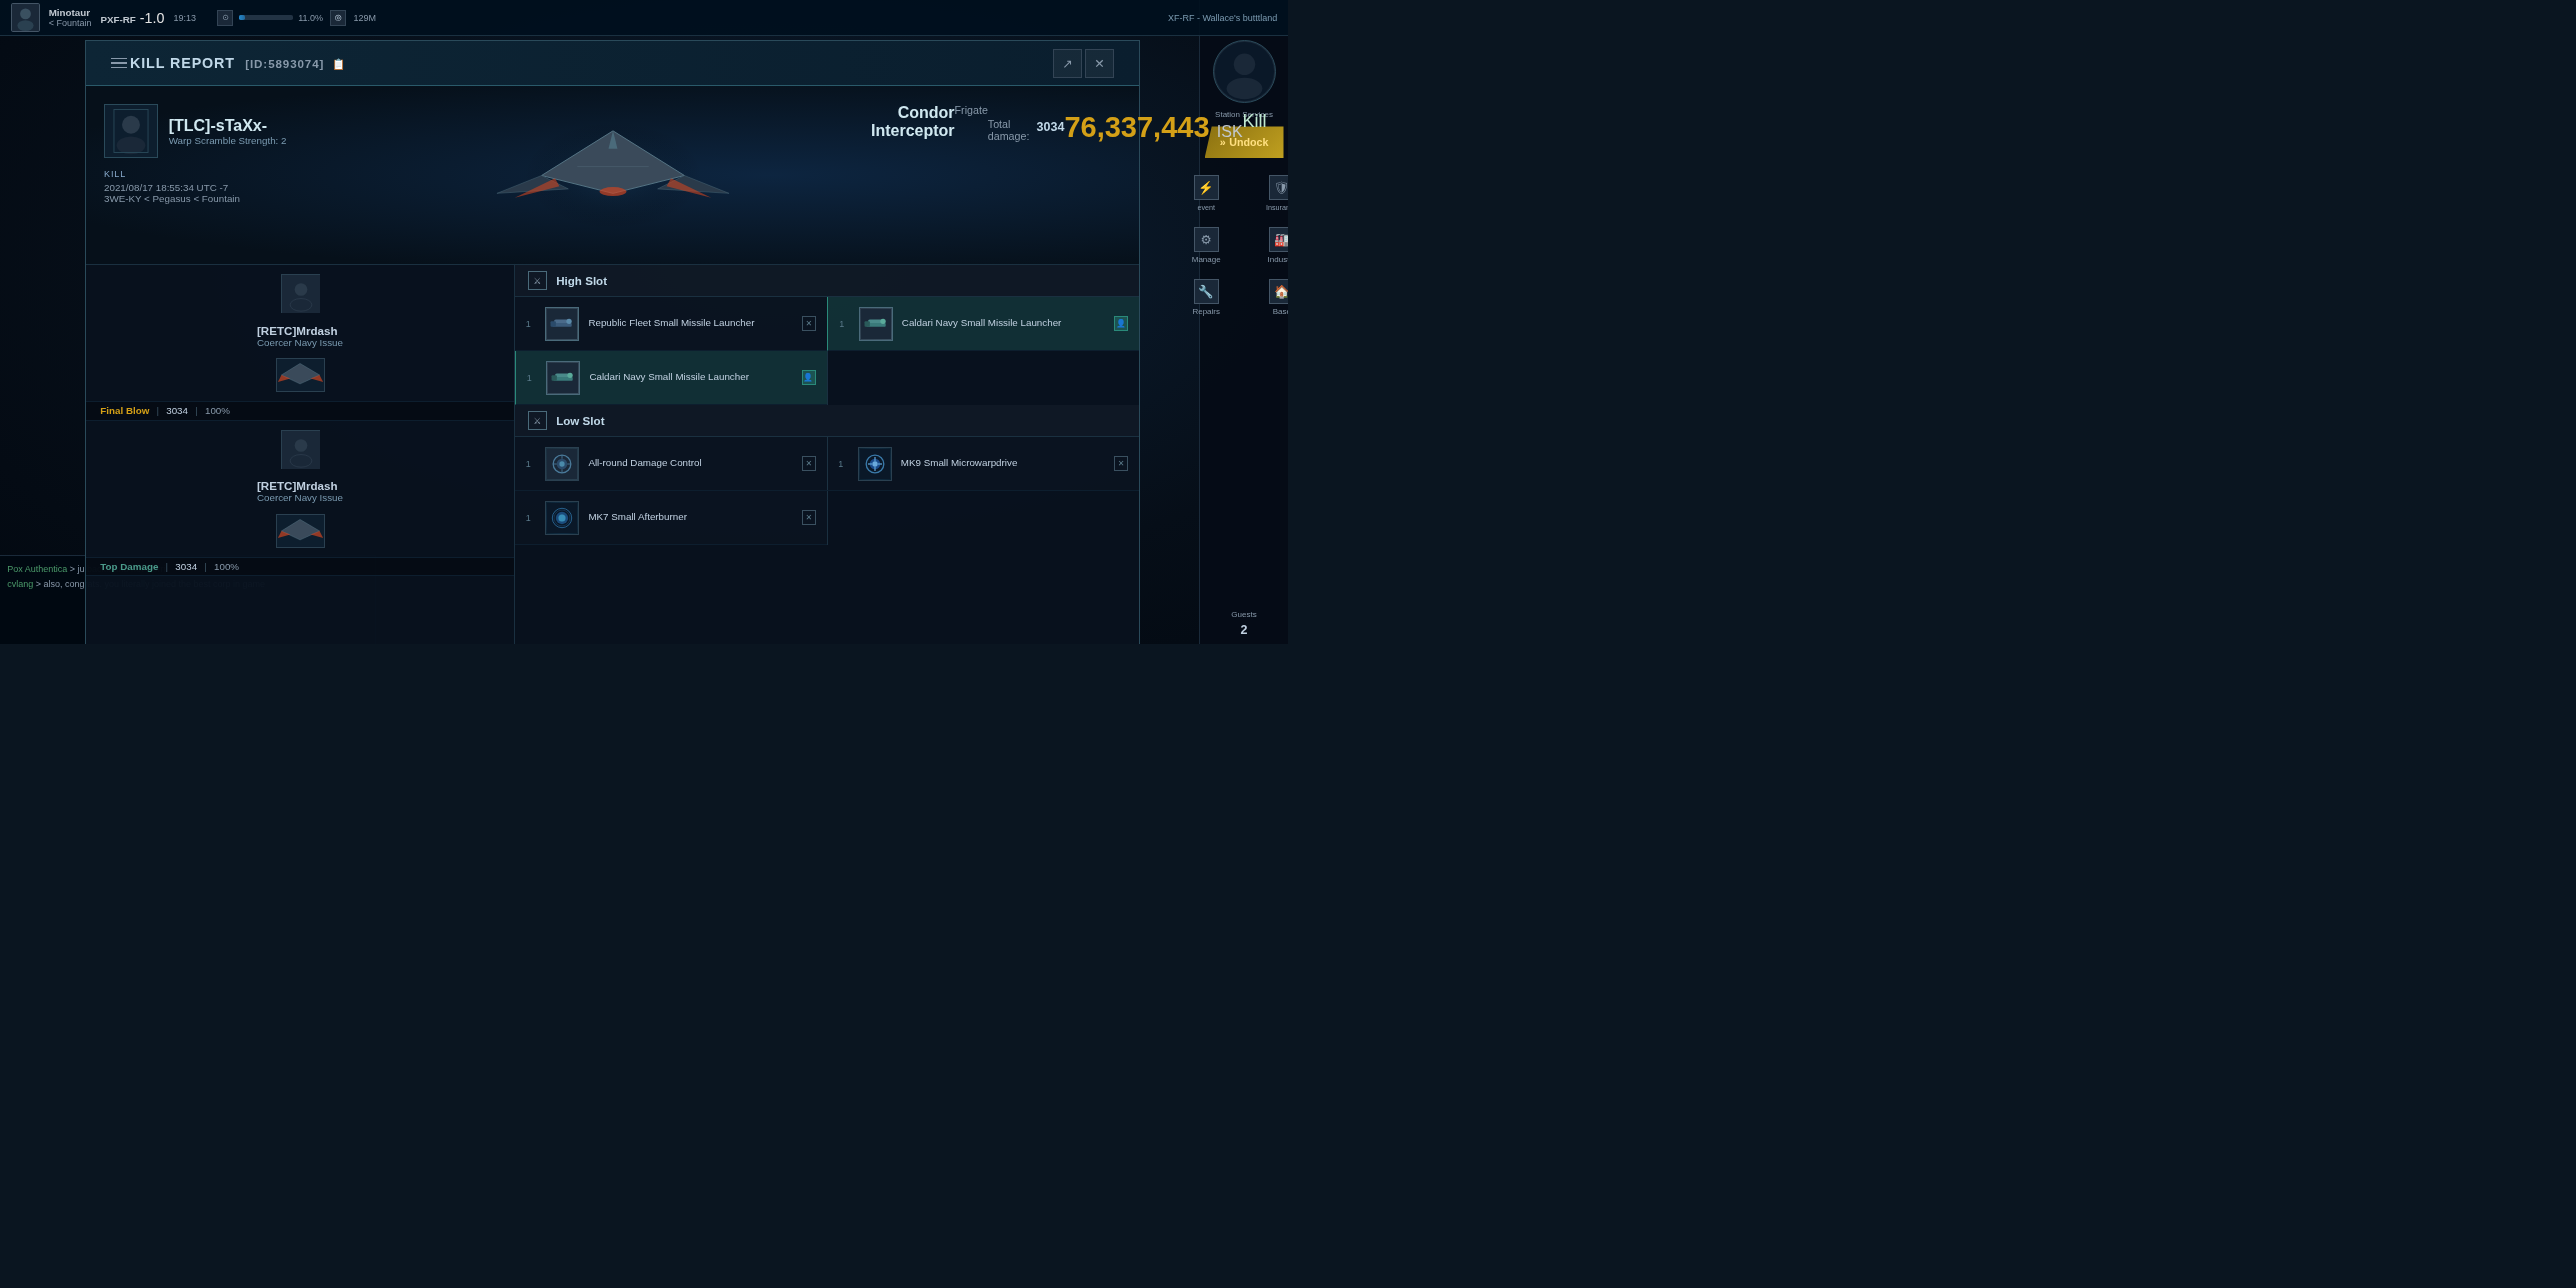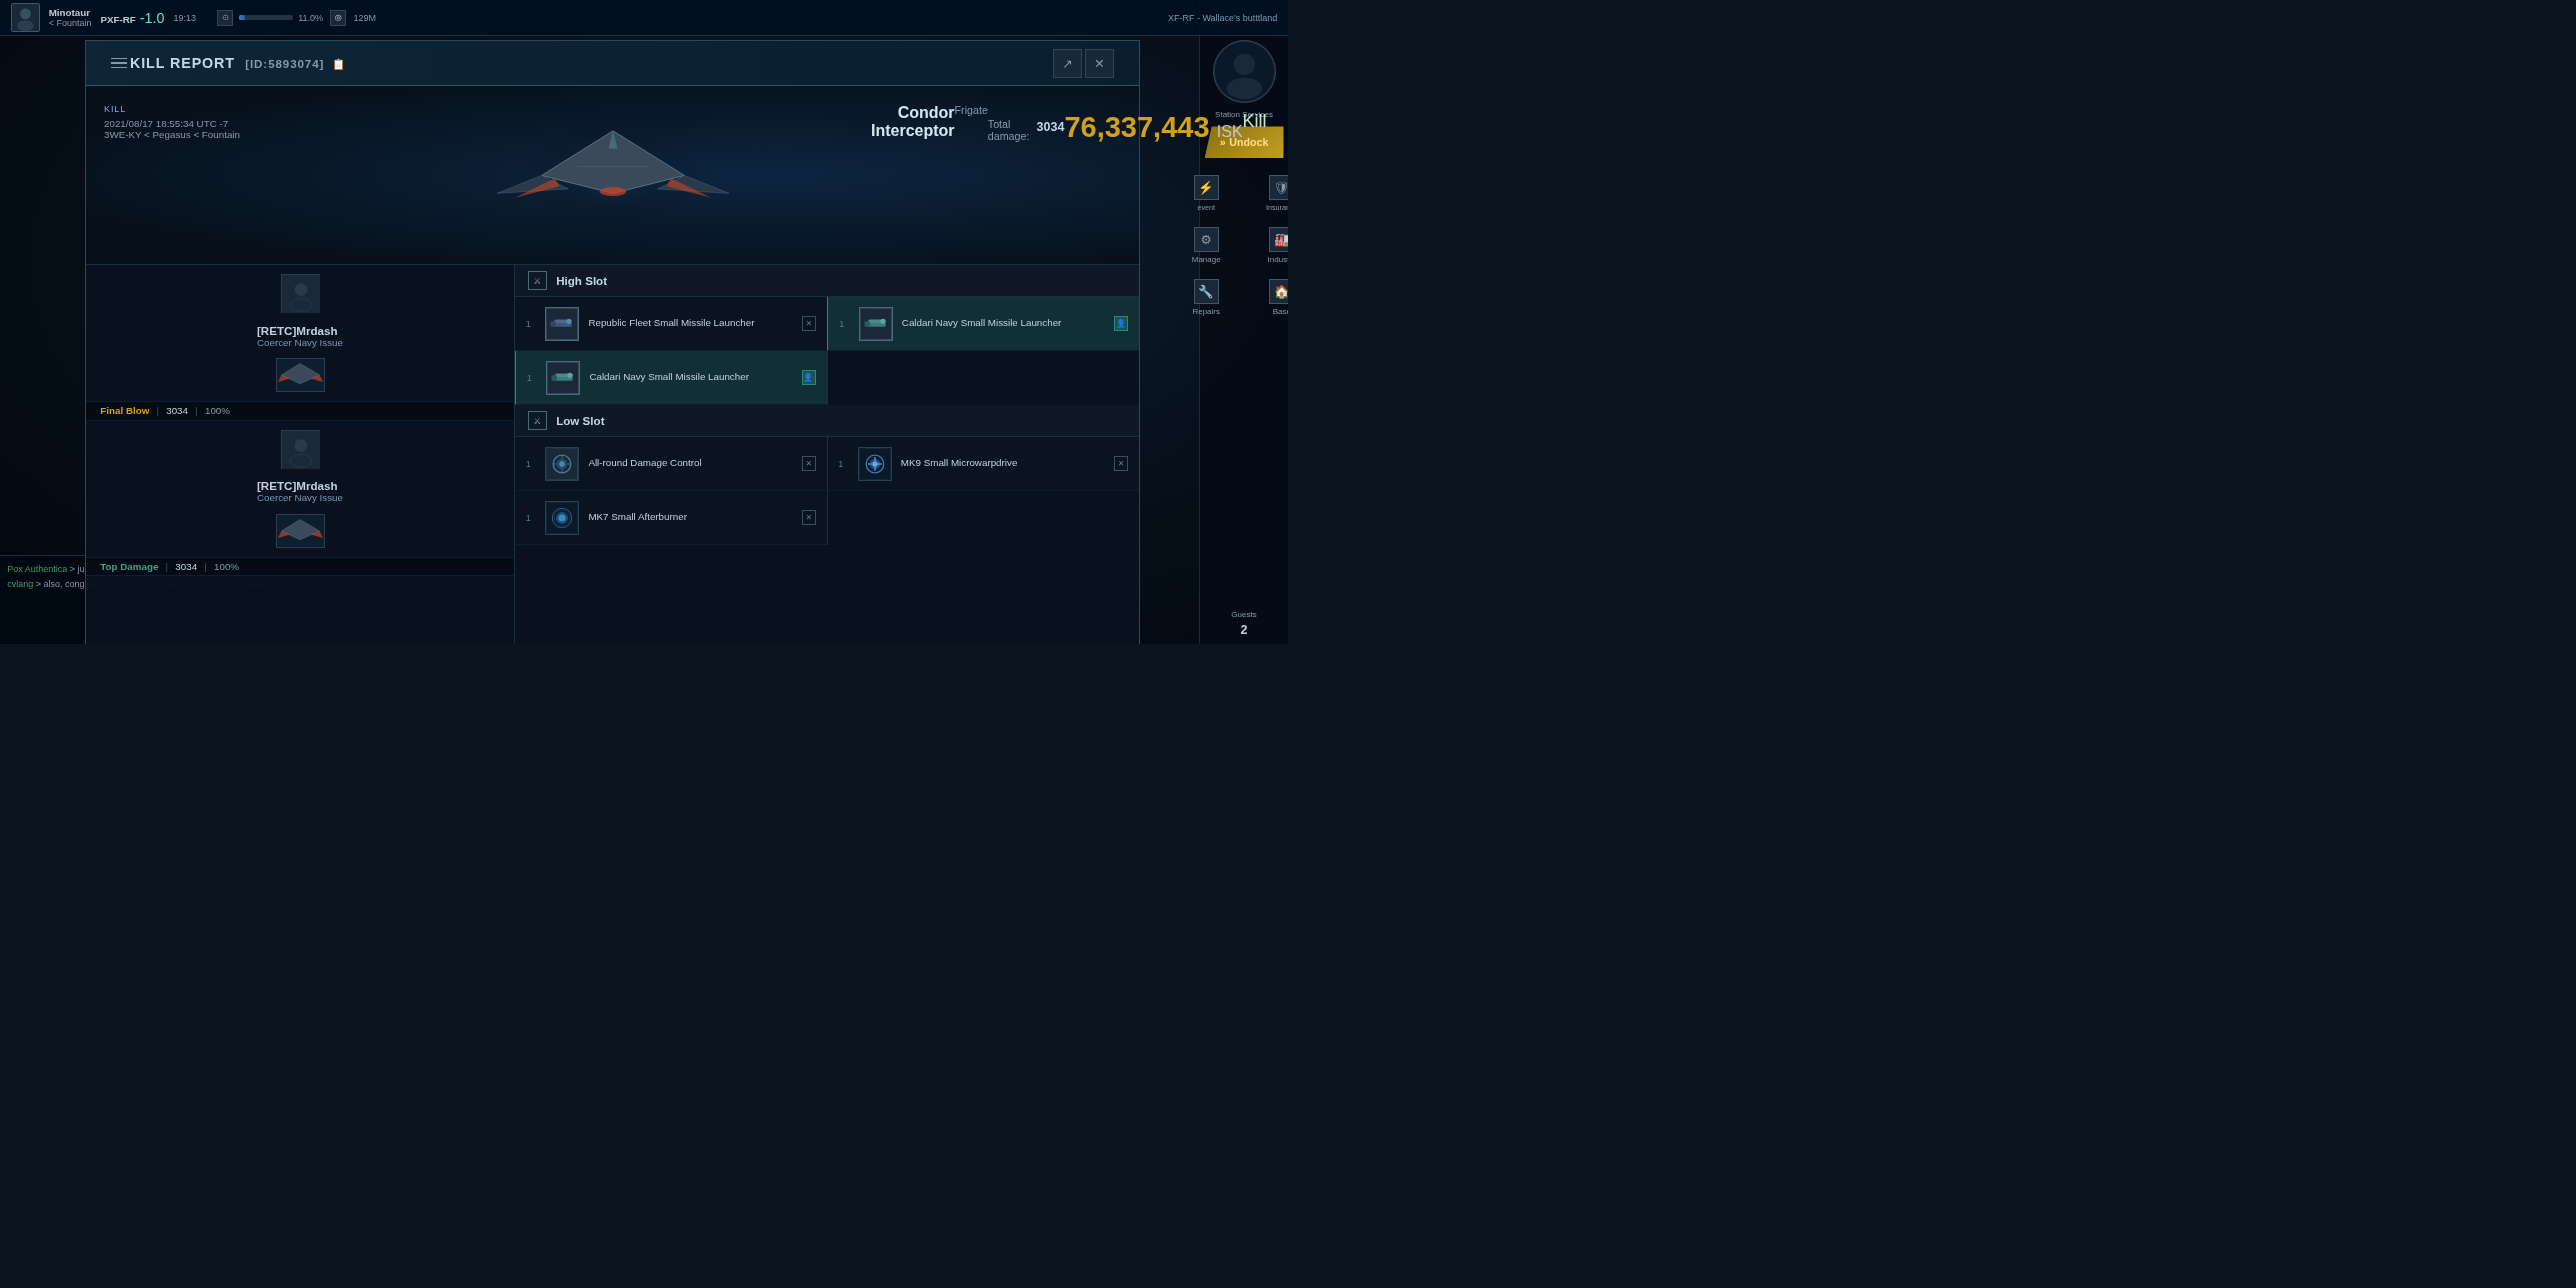--- a/index.html
+++ b/index.html
@@ -43,21 +43,21 @@
       background: #2a3a4a;
       border: 0.9px solid #445566;
       border-radius: 1.8px;
       display: flex;
       align-items: center;
       justify-content: center;
       overflow: hidden;
     }
     .char-name { color: #c0c8d0; font-size: 9.8px; font-weight: bold; }
     .location-text { color: #8899aa; font-size: 9px; }
-    .red-text { color: #5eead4; }
+    .red-text { color: #e5e5e5; }
     .time-text { color: #8899aa; font-size: 9px; }
 
     
     .right-sidebar {
       position: absolute;
       top: 0; right: 0;
       width: 89px;
       height: 644px;
       background: rgba(5, 12, 22, 0.95);
       border-left: 0.9px solid #1a2a3a;
@@ -497,20 +497,34 @@
       <span>KILL REPORT</span>
       <span style="font-size:11.6px;color:#8899aa;margin-left:5.4px;">[ID:5893074]</span>
       <span style="font-size:10.7px;color:#8899aa;margin-left:3.6px;">📋</span>
     </div>
     <div class="header-btn">↗</div>
     <div class="header-btn">✕</div>
   </div>
 
   <div class="kill-hero">
     <div class="hero-left">
+      <div class="victim-row">
+        <div class="victim-avatar">
+          <svg width="52" height="52" viewBox="0 0 58 58">
+            <rect width="58" height="58" fill="#0d1e2e"></rect>
+            <circle cx="29" cy="22" r="10" fill="#2a3a4a"></circle>
+            <ellipse cx="29" cy="45" rx="16" ry="10" fill="#1a2838"></ellipse>
+            <rect x="10" y="5" width="38" height="48" fill="none" stroke="#2a4a5a" stroke-width="1"></rect>
+          </svg>
+        </div>
+        <div>
+          <div class="victim-name">[TLC]-sTaXx-</div>
+          <div class="victim-info">Warp Scramble Strength: 2</div>
+        </div>
+      </div>
       <div class="kill-label-small">Kill</div>
       <div class="kill-date">2021/08/17 18:55:34 UTC -7</div>
       <div class="kill-location">3WE-KY &lt; Pegasus &lt; Fountain</div>
     </div>
 
     <div class="hero-ship">
 
       <svg width="250" height="143" viewBox="0 0 280 160">
         <defs>
           <radialGradient id="shipGlow" cx="50%" cy="50%" r="50%">

